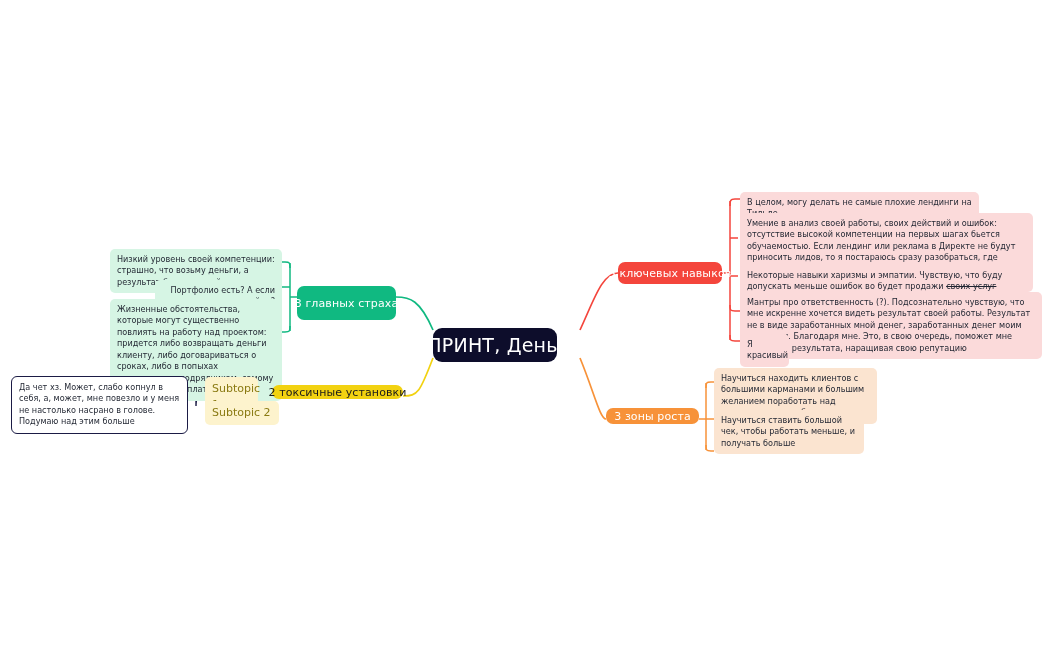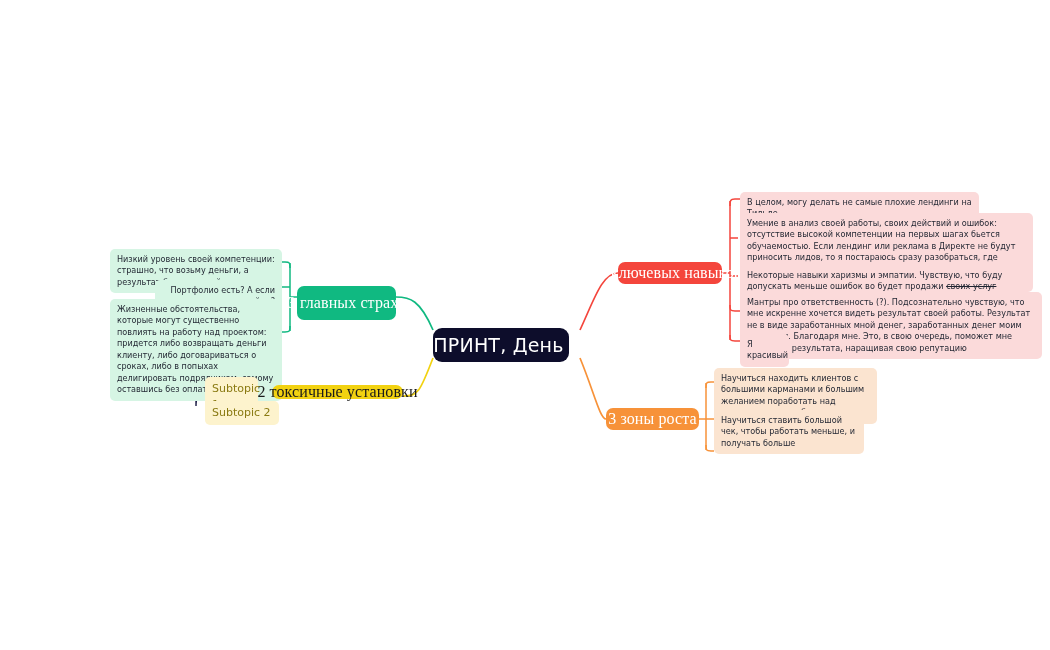--- a/index.html
+++ b/index.html
@@ -45,27 +45,26 @@
     display: flex;
     align-items: center;
     justify-content: center;
     white-space: nowrap;
   }
 
   
   .branch {
     border-radius: 7px;
     color: #ffffff;
-    font-size: 16px;
+    font-size: 11px;
     display: flex;
     align-items: center;
     justify-content: center;
     white-space: nowrap;
     letter-spacing: 0.1px;
-    font-family: Liberation Serif, serif;
   }
   .branch-green  { background: #10b981; }
   .branch-yellow { background: #f2d211; color: #1a1a1a; }
   .branch-red    { background: #f4453c; }
   .branch-orange { background: #f79239; }
 
   
   .leaf {
     border-radius: 5px;
     font-size: 8.1px;
@@ -129,49 +128,50 @@
     <path d="M 730 305 C 730 310 730 311 735 311 L 740 311" fill="none" stroke="#f4453c" stroke-width="1.5"></path>
     <path d="M 730 335 C 730 340 730 341 735 341 L 740 341" fill="none" stroke="#f4453c" stroke-width="1.5"></path>
 
     <path d="M 699 419 L 706 419" fill="none" stroke="#f79239" stroke-width="1.5"></path>
     <path d="M 706 383 L 706 450" fill="none" stroke="#f79239" stroke-width="1.5"></path>
     <path d="M 706 388 C 706 383 706 382 711 382 L 714 382" fill="none" stroke="#f79239" stroke-width="1.5"></path>
     <path d="M 706 419 L 714 419" fill="none" stroke="#f79239" stroke-width="1.5"></path>
     <path d="M 706 445 C 706 450 706 451 711 451 L 714 451" fill="none" stroke="#f79239" stroke-width="1.5"></path>
   </svg>
 
-  <div class="node root" style="left:433px; top:328px; width:136px; height:34px;">СПРИНТ, День 1</div>
+  <div class="node root" style="left:433px; top:328px; width:124px; height:34px;">СПРИНТ, День 1</div>
 
   <div class="node branch branch-green" style="left:297px; top:286px; width:99px; height:34px;">3 главных страха</div>
 
   <div class="node leaf leaf-green" style="left:110px; top:249px; width:172px;">Низкий уровень своей компетенции: страшно, что возьму деньги, а результат будет плохой</div>
 
   <div class="node leaf leaf-green align-right" style="left:155px; top:280px; width:127px;">Портфолио есть? А если найду?</div>
 
   <div class="node leaf leaf-green" style="left:110px; top:299px; width:172px;">Жизненные обстоятельства, которые могут существенно повлиять на работу над проектом: придется либо возвращать деньги клиенту, либо договариваться о сроках, либо в попыхах делигировать подрядчикам, самому оставшись без оплаты</div>
 
   <div class="node branch branch-yellow" style="left:272px; top:385px; width:131px; height:14px;">2 токсичные установки</div>
 
   <div class="node leaf leaf-yellow" style="left:205px; top:377px; width:53px;">Subtopic 1</div>
 
   <div class="node leaf leaf-yellow" style="left:205px; top:401px; width:74px;">Subtopic 2</div>
 
+  <div class="node leaf leaf-outline" style="left:11px; top:376px; width:177px;">Да чет хз. Может, слабо копнул в себя, а, может, мне повезло и у меня не настолько насрано в голове. Подумаю над этим больше</div>
 
   <div class="node branch branch-red" style="left:618px; top:262px; width:104px; height:22px;">5 ключевых навыков</div>
 
   <div class="node leaf leaf-red" style="left:740px; top:192px; width:239px;">В целом, могу делать не самые плохие лендинги на Тильде</div>
 
   <div class="node leaf leaf-red" style="left:740px; top:213px; width:293px;">Умение в анализ своей работы, своих действий и ошибок: отсутствие высокой компетенции на первых шагах бьется обучаемостью. Если лендинг или реклама в Директе не будут приносить лидов, то я постараюсь сразу разобраться, где допустил ошибку; найду, с кем посоветоваться, и, верю, что смогу довести свою работу до результата.</div>
 
   <div class="node leaf leaf-red" style="left:740px; top:265px; width:288px;"><span>Некоторые навыки харизмы и эмпатии. Чувствую, что буду допускать меньше ошибок во будет продажи </span><span class="strike">своих услуг</span><span> результата ЛПРам.</span></div>
 
   <div class="node leaf leaf-red" style="left:740px; top:292px; width:302px;">Мантры про ответственность (?). Подсознательно чувствую, что мне искренне хочется видеть результат своей работы. Результат не в виде заработанных мной денег, заработанных денег моим клиентом. Благодаря мне. Это, в свою очередь, поможет мне биться до результата, наращивая свою репутацию</div>
 
   <div class="node leaf leaf-red" style="left:740px; top:334px; width:49px;">Я красивый</div>
 
-  <div class="node branch branch-orange" style="left:606px; top:408px; width:93px; height:22px;">3 зоны роста</div>
+  <div class="node branch branch-orange" style="left:606px; top:408px; width:93px; height:16px;">3 зоны роста</div>
 
   <div class="node leaf leaf-orange" style="left:714px; top:368px; width:163px;">Научиться находить клиентов с большими карманами и большим желанием поработать над продвижением их бизнеса</div>
 
   <div class="node leaf leaf-orange" style="left:714px; top:410px; width:150px;">Научиться ставить большой чек, чтобы работать меньше, и получать больше</div>
 
 
 </div>
 
 </body></html>

